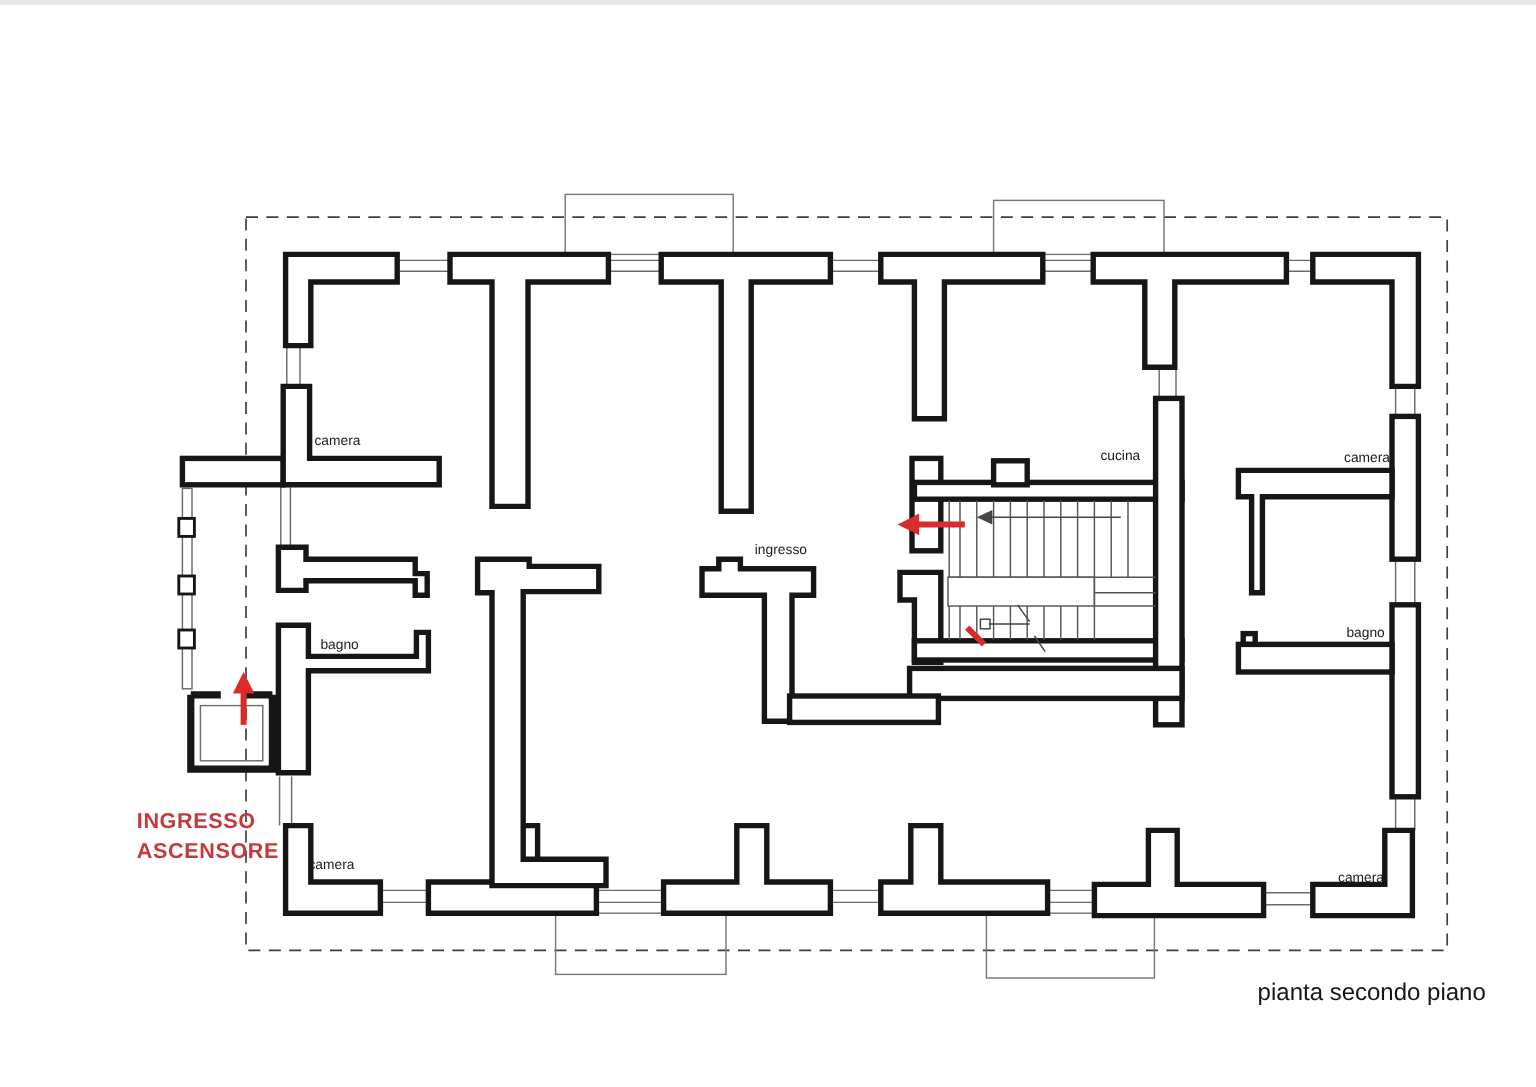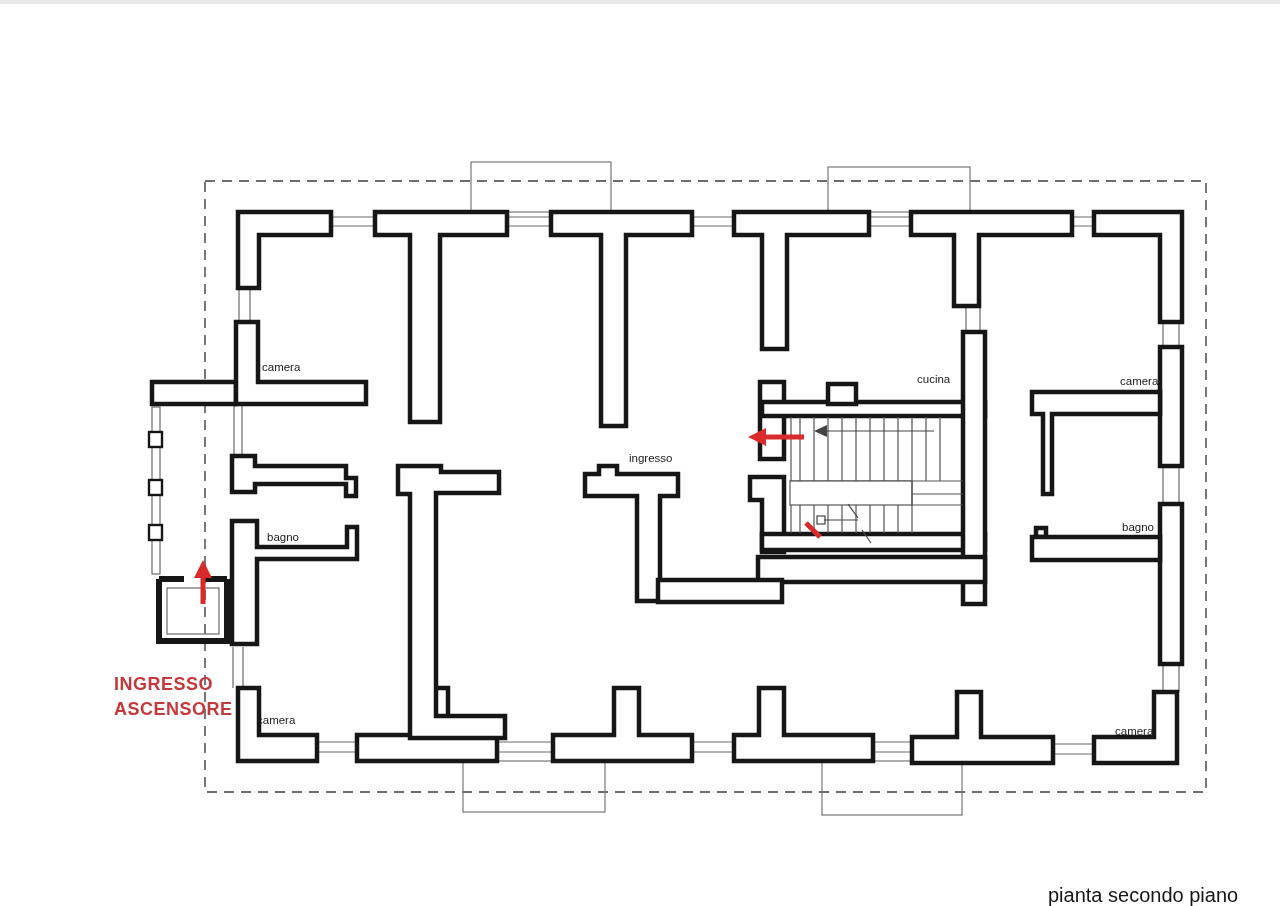--- a/index.html
+++ b/index.html
@@ -11,21 +11,21 @@
   svg text{
     font-family:"Liberation Sans",sans-serif;
     font-size:11.5px;fill:#1b1b1b;
   }
   .red-note{
     position:absolute;color:#c4393b;font-weight:bold;white-space:nowrap;
   }
   .note-elevator{left:114px;top:668px;font-size:18px;line-height:25px;letter-spacing:.5px;}
   .note-status{left:61px;top:804px;font-size:25px;letter-spacing:.5px;}
   .caption{
-    position:absolute;left:1048px;top:880px;font-size:20px;color:#161616;white-space:nowrap;
+    position:absolute;left:1048px;top:812px;font-size:20px;color:#161616;white-space:nowrap;
   }
 </style>
 </head>
 <body>
 
 <div class="canvas">
 
   <svg width="1280" height="906" viewBox="0 0 1280 906">
 
     <rect x="205" y="177" width="1001" height="611" fill="none" stroke="#3f3f3f" stroke-width="1.4" stroke-dasharray="10 7"></rect>

